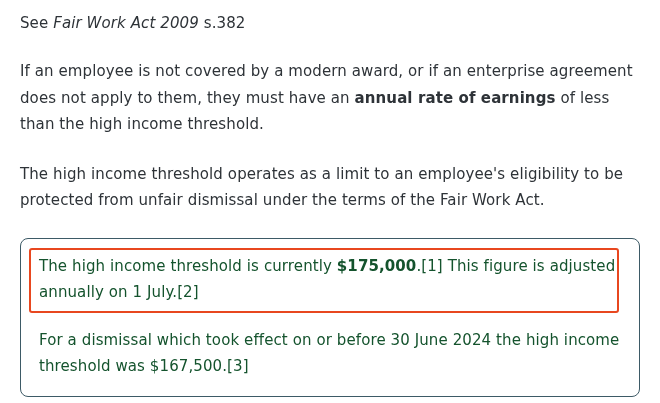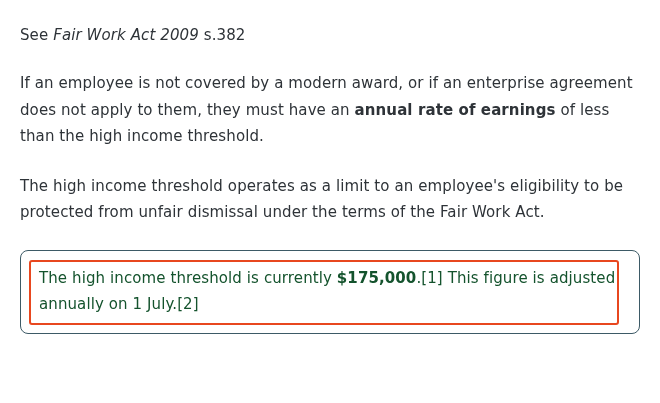--- a/index.html
+++ b/index.html
@@ -13,21 +13,20 @@
     font-family: "DejaVu Sans", sans-serif;
     color: #2b2b2b;
     overflow: hidden;
   }
   .page {
     position: relative;
     width: 660px;
     height: 294px;
     box-sizing: border-box;
     padding: 8px 20px 16px 20px;
-    margin-top: 12px;
   }
   p.body-text {
     margin: 0 0 24px 0;
     font-size: 15px;
     line-height: 1.75;
     color: #2e3338;
     letter-spacing: 0.1px;
   }
   p.first {
     margin-top: 2px;
@@ -76,15 +75,16 @@
 
   <p class="body-text first"><span>See </span><em class="cite">Fair Work Act 2009</em><span> s.382</span></p>
 
   <p class="body-text"><span>If an employee is not covered by a modern award, or if an enterprise agreement does not apply to them, they must have an </span><strong class="bold">annual rate of earnings</strong><span> of less than the high income threshold.</span></p>
 
   <p class="body-text">The high income threshold operates as a limit to an employee's eligibility to be protected from unfair dismissal under the terms of the Fair Work Act.</p>
 
   <div class="callout">
     <div class="highlight-box"></div>
     <p class="first-callout"><span>The high income threshold is currently </span><strong class="bold">$175,000</strong><span>.[1] This figure is adjusted annually on 1 July.[2]</span></p>
+    <p class="second">For a dismissal which took effect on or before 30 June 2024 the high income threshold was $167,500.[3]</p>
   </div>
 
 </div>
 
 </body></html>

